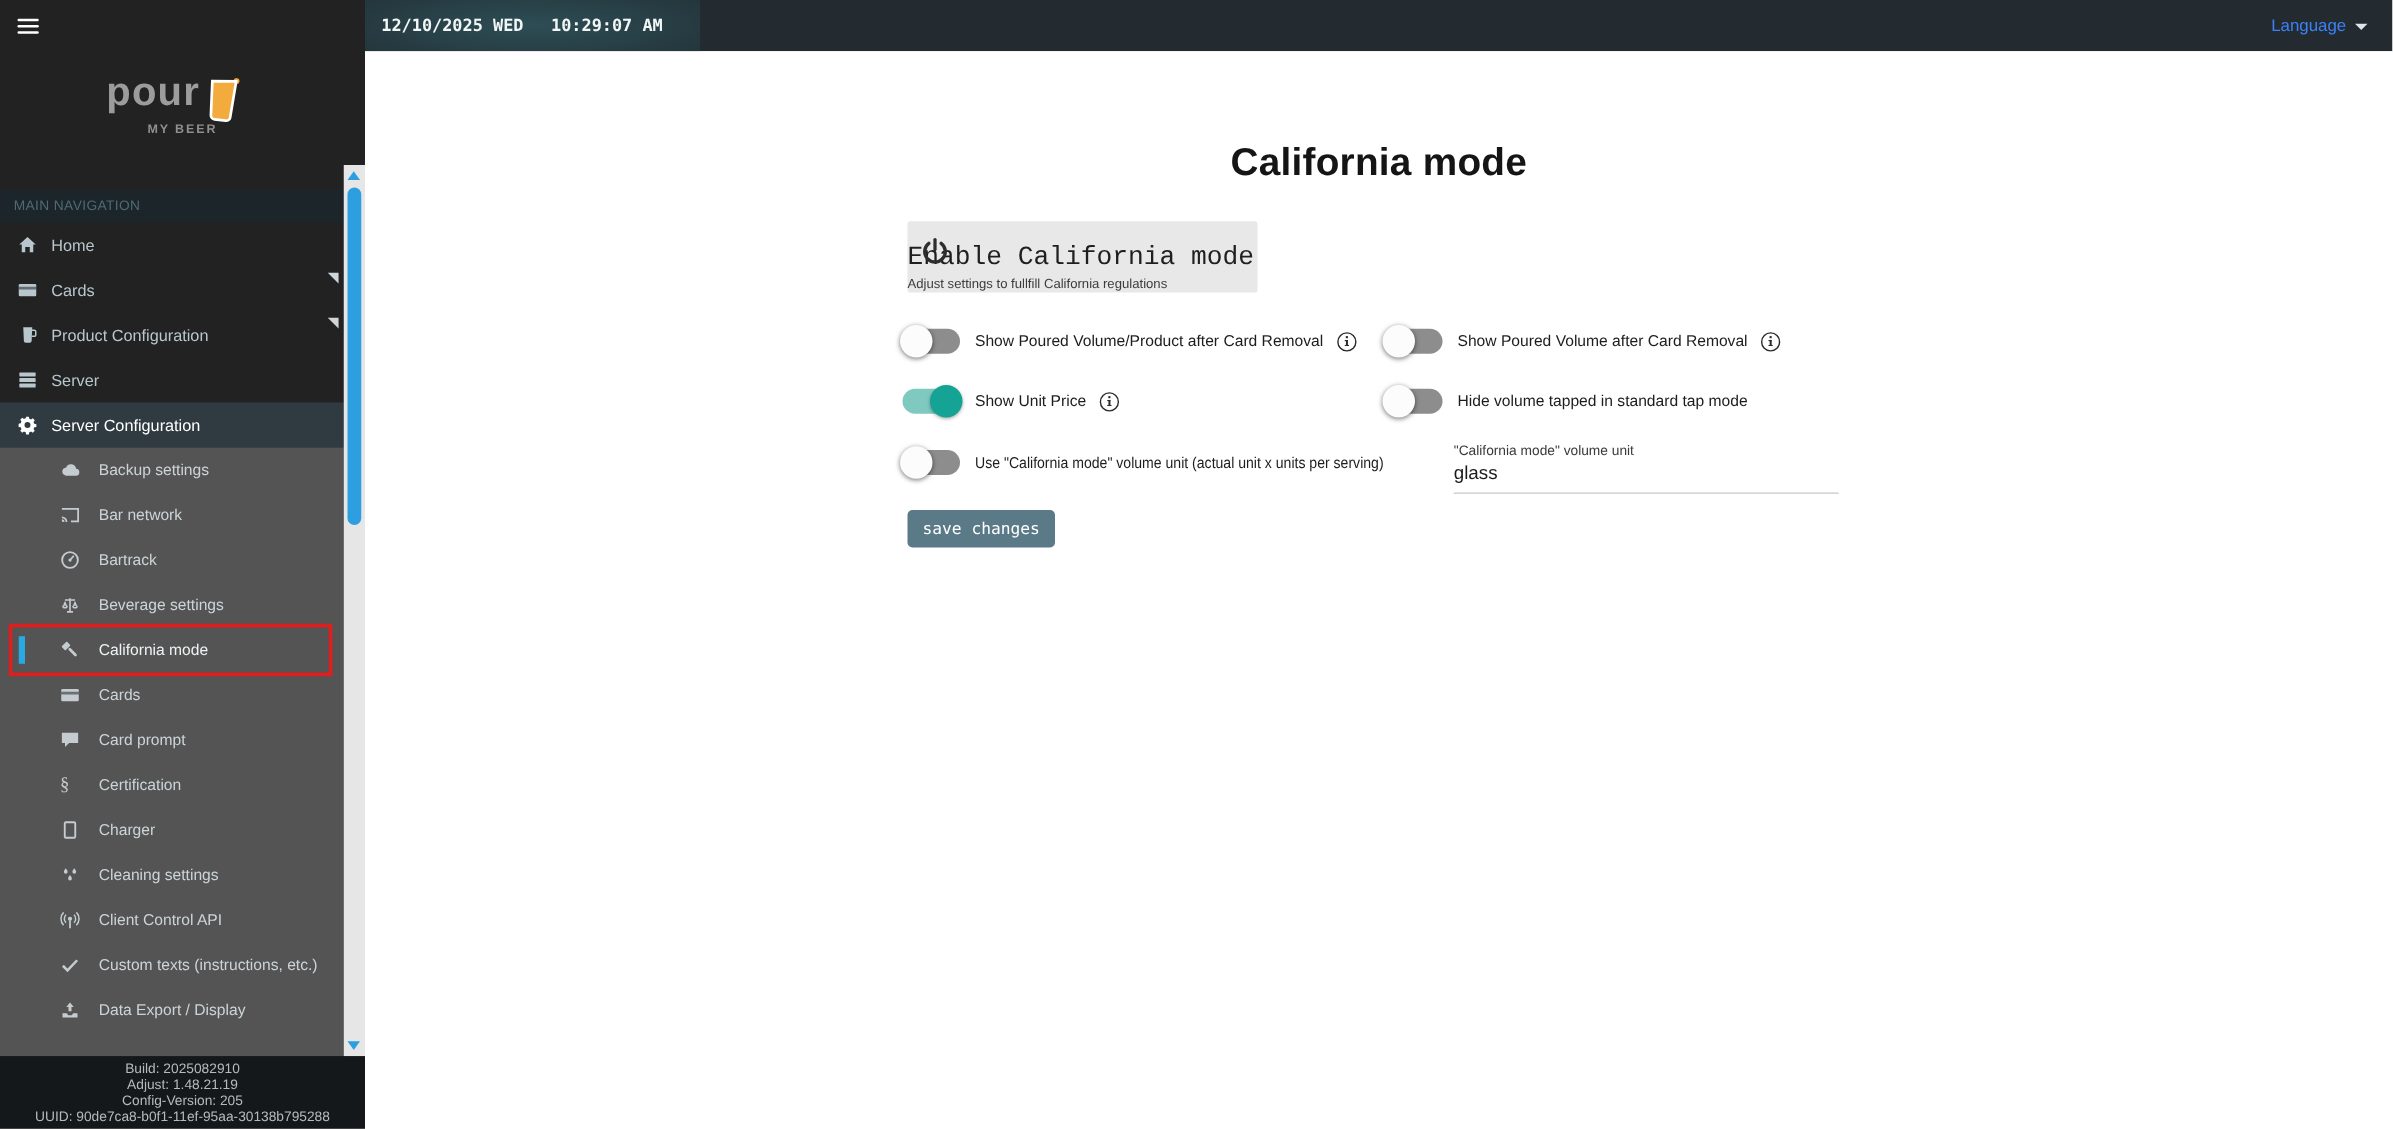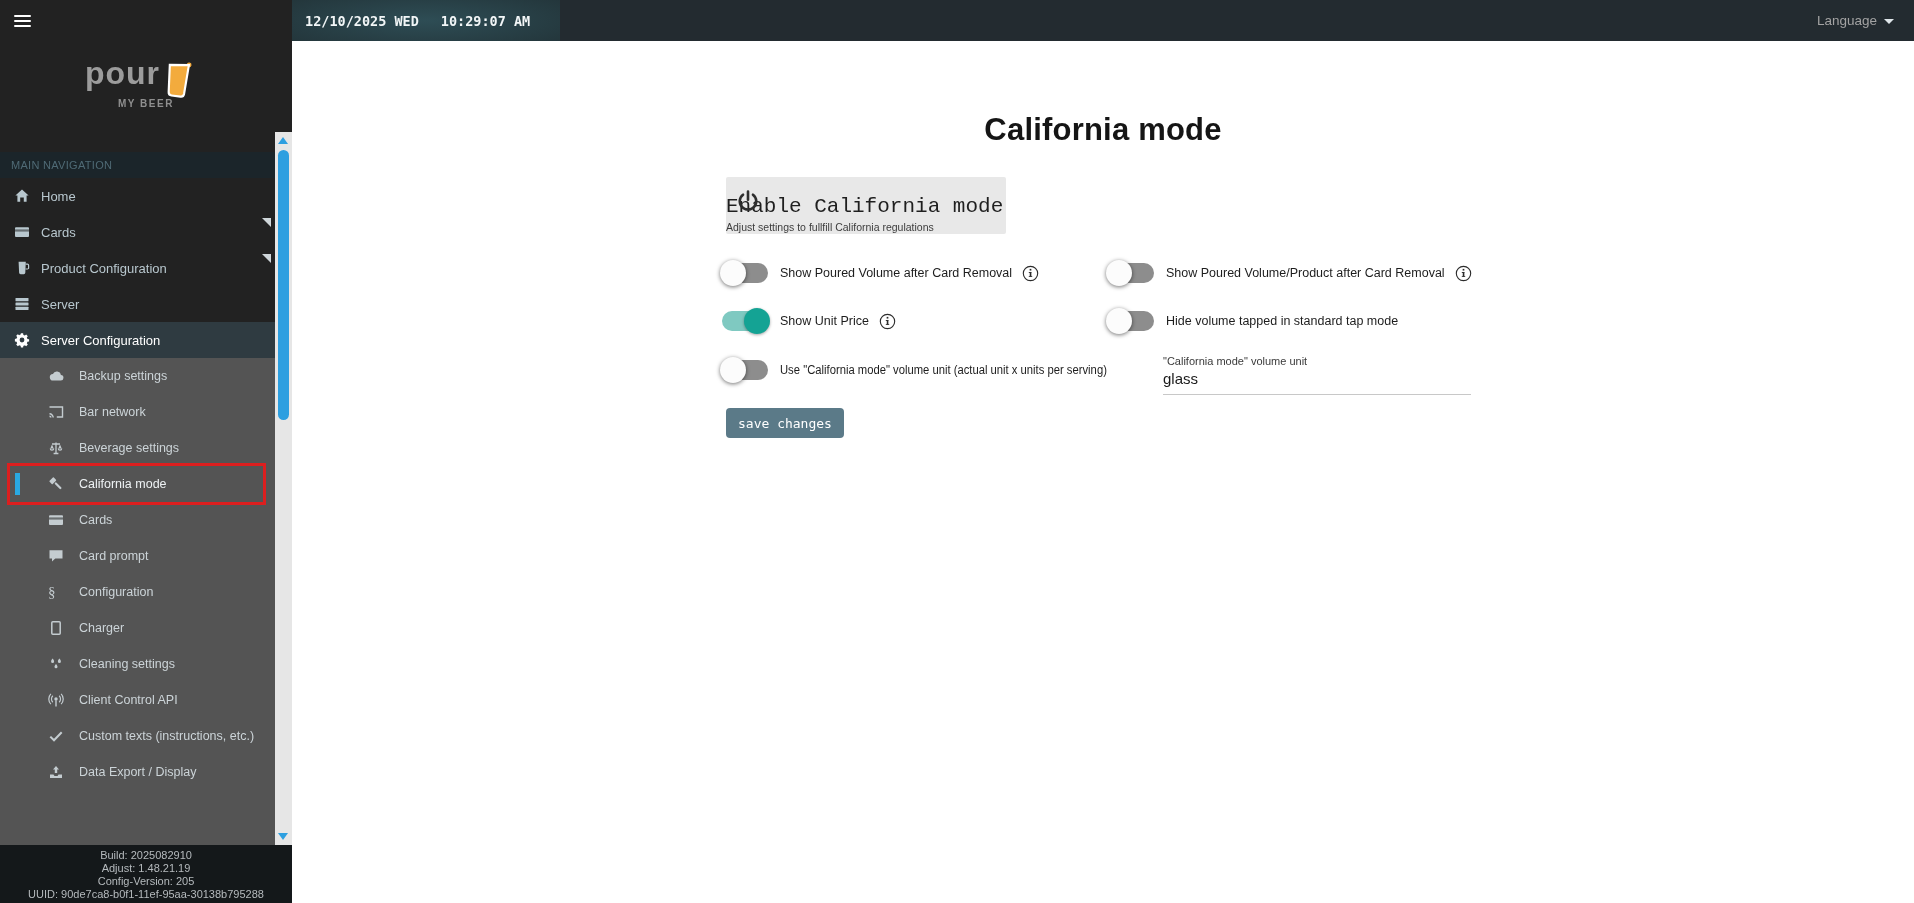--- a/index.html
+++ b/index.html
@@ -7,21 +7,21 @@
        font-family:"Liberation Sans", sans-serif; -webkit-font-smoothing:antialiased;}
   .app{position:absolute;inset:0;}
 
   
   .topbar{position:absolute;left:0;top:0;width:100%;height:41px;background:#232b30;}
   .datetime{position:absolute;left:292px;top:0;width:268px;height:41px;display:flex;align-items:center;
             padding-left:13px;box-sizing:border-box;gap:22px;
             background:radial-gradient(ellipse 130% 170% at 50% 50%, #2e4d55 0%, #223338 55%, #1b272c 100%);
             font-family:"DejaVu Sans Mono", monospace;font-weight:bold;font-size:13.5px;color:#f2f6f7;}
   .language{position:absolute;right:20px;top:0;height:41px;display:flex;align-items:center;gap:7px;
-            color:#a3a3a3;font-size:13.5px;cursor:pointer;}
+            color:#3b82f6;font-size:13.5px;cursor:pointer;}
   .caret{width:0;height:0;border-left:5px solid transparent;border-right:5px solid transparent;
          border-top:5px solid #dfe6ea;margin-top:2px;}
 
   
   .sidebar{position:absolute;left:0;top:0;width:292px;height:903px;background:#222222;z-index:5;}
   .hamburger{position:absolute;left:14px;top:12px;background:none;border:none;padding:0;cursor:pointer;}
   .hamburger i{display:block;width:17px;height:2px;background:#fff;margin:3px 0;border-radius:1px;}
 
   .logo{position:absolute;top:52px;left:0;width:275px;height:72px;}
   .logo-row{display:flex;justify-content:center;align-items:flex-start;gap:4px;}
@@ -205,20 +205,30 @@
               <path d="M1.5 3h13v10H8.8" fill="none" stroke="currentColor" stroke-width="1.4"></path>
               <path d="M1.5 9.8A3.7 3.7 0 0 1 5.2 13.5" fill="none" stroke="currentColor" stroke-width="1.4"></path>
               <path d="M1.5 12.2a1.3 1.3 0 0 1 1.3 1.3" fill="none" stroke="currentColor" stroke-width="1.6"></path>
             </svg>
           </span>
           <span class="nl">Bar network</span>
         </div>
         <div class="sub-item">
           <span class="ic">
             <svg viewBox="0 0 16 16" fill="currentColor" xmlns="http://www.w3.org/2000/svg">
+              <circle cx="8" cy="8" r="6.3" fill="none" stroke="currentColor" stroke-width="1.5"></circle>
+              <circle cx="8" cy="8" r="1.3"></circle>
+              <path d="M8.6 7.4 11 4.6" stroke="currentColor" stroke-width="1.5"></path>
+            </svg>
+          </span>
+          <span class="nl">Bartrack</span>
+        </div>
+        <div class="sub-item">
+          <span class="ic">
+            <svg viewBox="0 0 16 16" fill="currentColor" xmlns="http://www.w3.org/2000/svg">
               <path d="M8 2.5v11M4 4h8M5.6 13.5h4.8" stroke="currentColor" stroke-width="1.3" fill="none"></path>
               <path d="M4 4.6 2.3 8.5h3.4ZM12 4.6 10.3 8.5h3.4Z"></path>
               <path d="M2.3 8.5a1.7 1.7 0 0 0 3.4 0M10.3 8.5a1.7 1.7 0 0 0 3.4 0" fill="none" stroke="currentColor" stroke-width="1.2"></path>
             </svg>
           </span>
           <span class="nl">Beverage settings</span>
         </div>
         <div class="sub-item active">
           <span class="ic">
             <svg viewBox="0 0 16 16" fill="currentColor" xmlns="http://www.w3.org/2000/svg">
@@ -242,21 +252,21 @@
             <svg viewBox="0 0 16 16" fill="currentColor" xmlns="http://www.w3.org/2000/svg">
               <path d="M1.5 2.2h13v8.2H7.3L4 13.6v-3.2H1.5Z"></path>
             </svg>
           </span>
           <span class="nl">Card prompt</span>
         </div>
         <div class="sub-item">
           <span class="ic">
             <span class="txt-ic">§</span>
           </span>
-          <span class="nl">Configuration</span>
+          <span class="nl">Certification</span>
         </div>
         <div class="sub-item">
           <span class="ic">
             <svg viewBox="0 0 16 16" fill="currentColor" xmlns="http://www.w3.org/2000/svg">
               <rect x="3.8" y="1.8" width="8.4" height="12.4" rx="1" fill="none" stroke="currentColor" stroke-width="1.5"></rect>
             </svg>
           </span>
           <span class="nl">Charger</span>
         </div>
         <div class="sub-item">
@@ -326,47 +336,47 @@
         <span class="enable-title" style="display:block">Enable California mode</span>
         <span class="enable-sub" style="display:block">Adjust settings to fullfill California regulations</span>
       </span>
     </button>
 
     <div class="form-grid" id="form-grid">
       <div class="toggle-cell">
           <span class="switch">
             <span class="knob"></span>
           </span>
+          <span class="lbl">Show Poured Volume/Product after Card Removal</span>
+          <span class="info">
+            <svg viewBox="0 0 18 18" fill="currentColor" xmlns="http://www.w3.org/2000/svg">
+              <circle cx="9" cy="9" r="7.6" fill="none" stroke="currentColor" stroke-width="1.2"></circle>
+              <rect x="8.2" y="7.4" width="1.7" height="5"></rect>
+              <rect x="7.2" y="7.4" width="2.7" height="1"></rect>
+              <rect x="7.2" y="11.6" width="3.6" height=".9"></rect>
+              <rect x="8.1" y="4.1" width="1.8" height="1.8"></rect>
+            </svg>
+          </span>
+        </div>
+        <div class="toggle-cell">
+          <span class="switch">
+            <span class="knob"></span>
+          </span>
           <span class="lbl">Show Poured Volume after Card Removal</span>
           <span class="info">
             <svg viewBox="0 0 18 18" fill="currentColor" xmlns="http://www.w3.org/2000/svg">
               <circle cx="9" cy="9" r="7.6" fill="none" stroke="currentColor" stroke-width="1.2"></circle>
               <rect x="8.2" y="7.4" width="1.7" height="5"></rect>
               <rect x="7.2" y="7.4" width="2.7" height="1"></rect>
               <rect x="7.2" y="11.6" width="3.6" height=".9"></rect>
               <rect x="8.1" y="4.1" width="1.8" height="1.8"></rect>
             </svg>
           </span>
         </div>
         <div class="toggle-cell">
-          <span class="switch">
-            <span class="knob"></span>
-          </span>
-          <span class="lbl">Show Poured Volume/Product after Card Removal</span>
-          <span class="info">
-            <svg viewBox="0 0 18 18" fill="currentColor" xmlns="http://www.w3.org/2000/svg">
-              <circle cx="9" cy="9" r="7.6" fill="none" stroke="currentColor" stroke-width="1.2"></circle>
-              <rect x="8.2" y="7.4" width="1.7" height="5"></rect>
-              <rect x="7.2" y="7.4" width="2.7" height="1"></rect>
-              <rect x="7.2" y="11.6" width="3.6" height=".9"></rect>
-              <rect x="8.1" y="4.1" width="1.8" height="1.8"></rect>
-            </svg>
-          </span>
-        </div>
-        <div class="toggle-cell">
           <span class="switch on">
             <span class="knob"></span>
           </span>
           <span class="lbl">Show Unit Price</span>
           <span class="info">
             <svg viewBox="0 0 18 18" fill="currentColor" xmlns="http://www.w3.org/2000/svg">
               <circle cx="9" cy="9" r="7.6" fill="none" stroke="currentColor" stroke-width="1.2"></circle>
               <rect x="8.2" y="7.4" width="1.7" height="5"></rect>
               <rect x="7.2" y="7.4" width="2.7" height="1"></rect>
               <rect x="7.2" y="11.6" width="3.6" height=".9"></rect>

